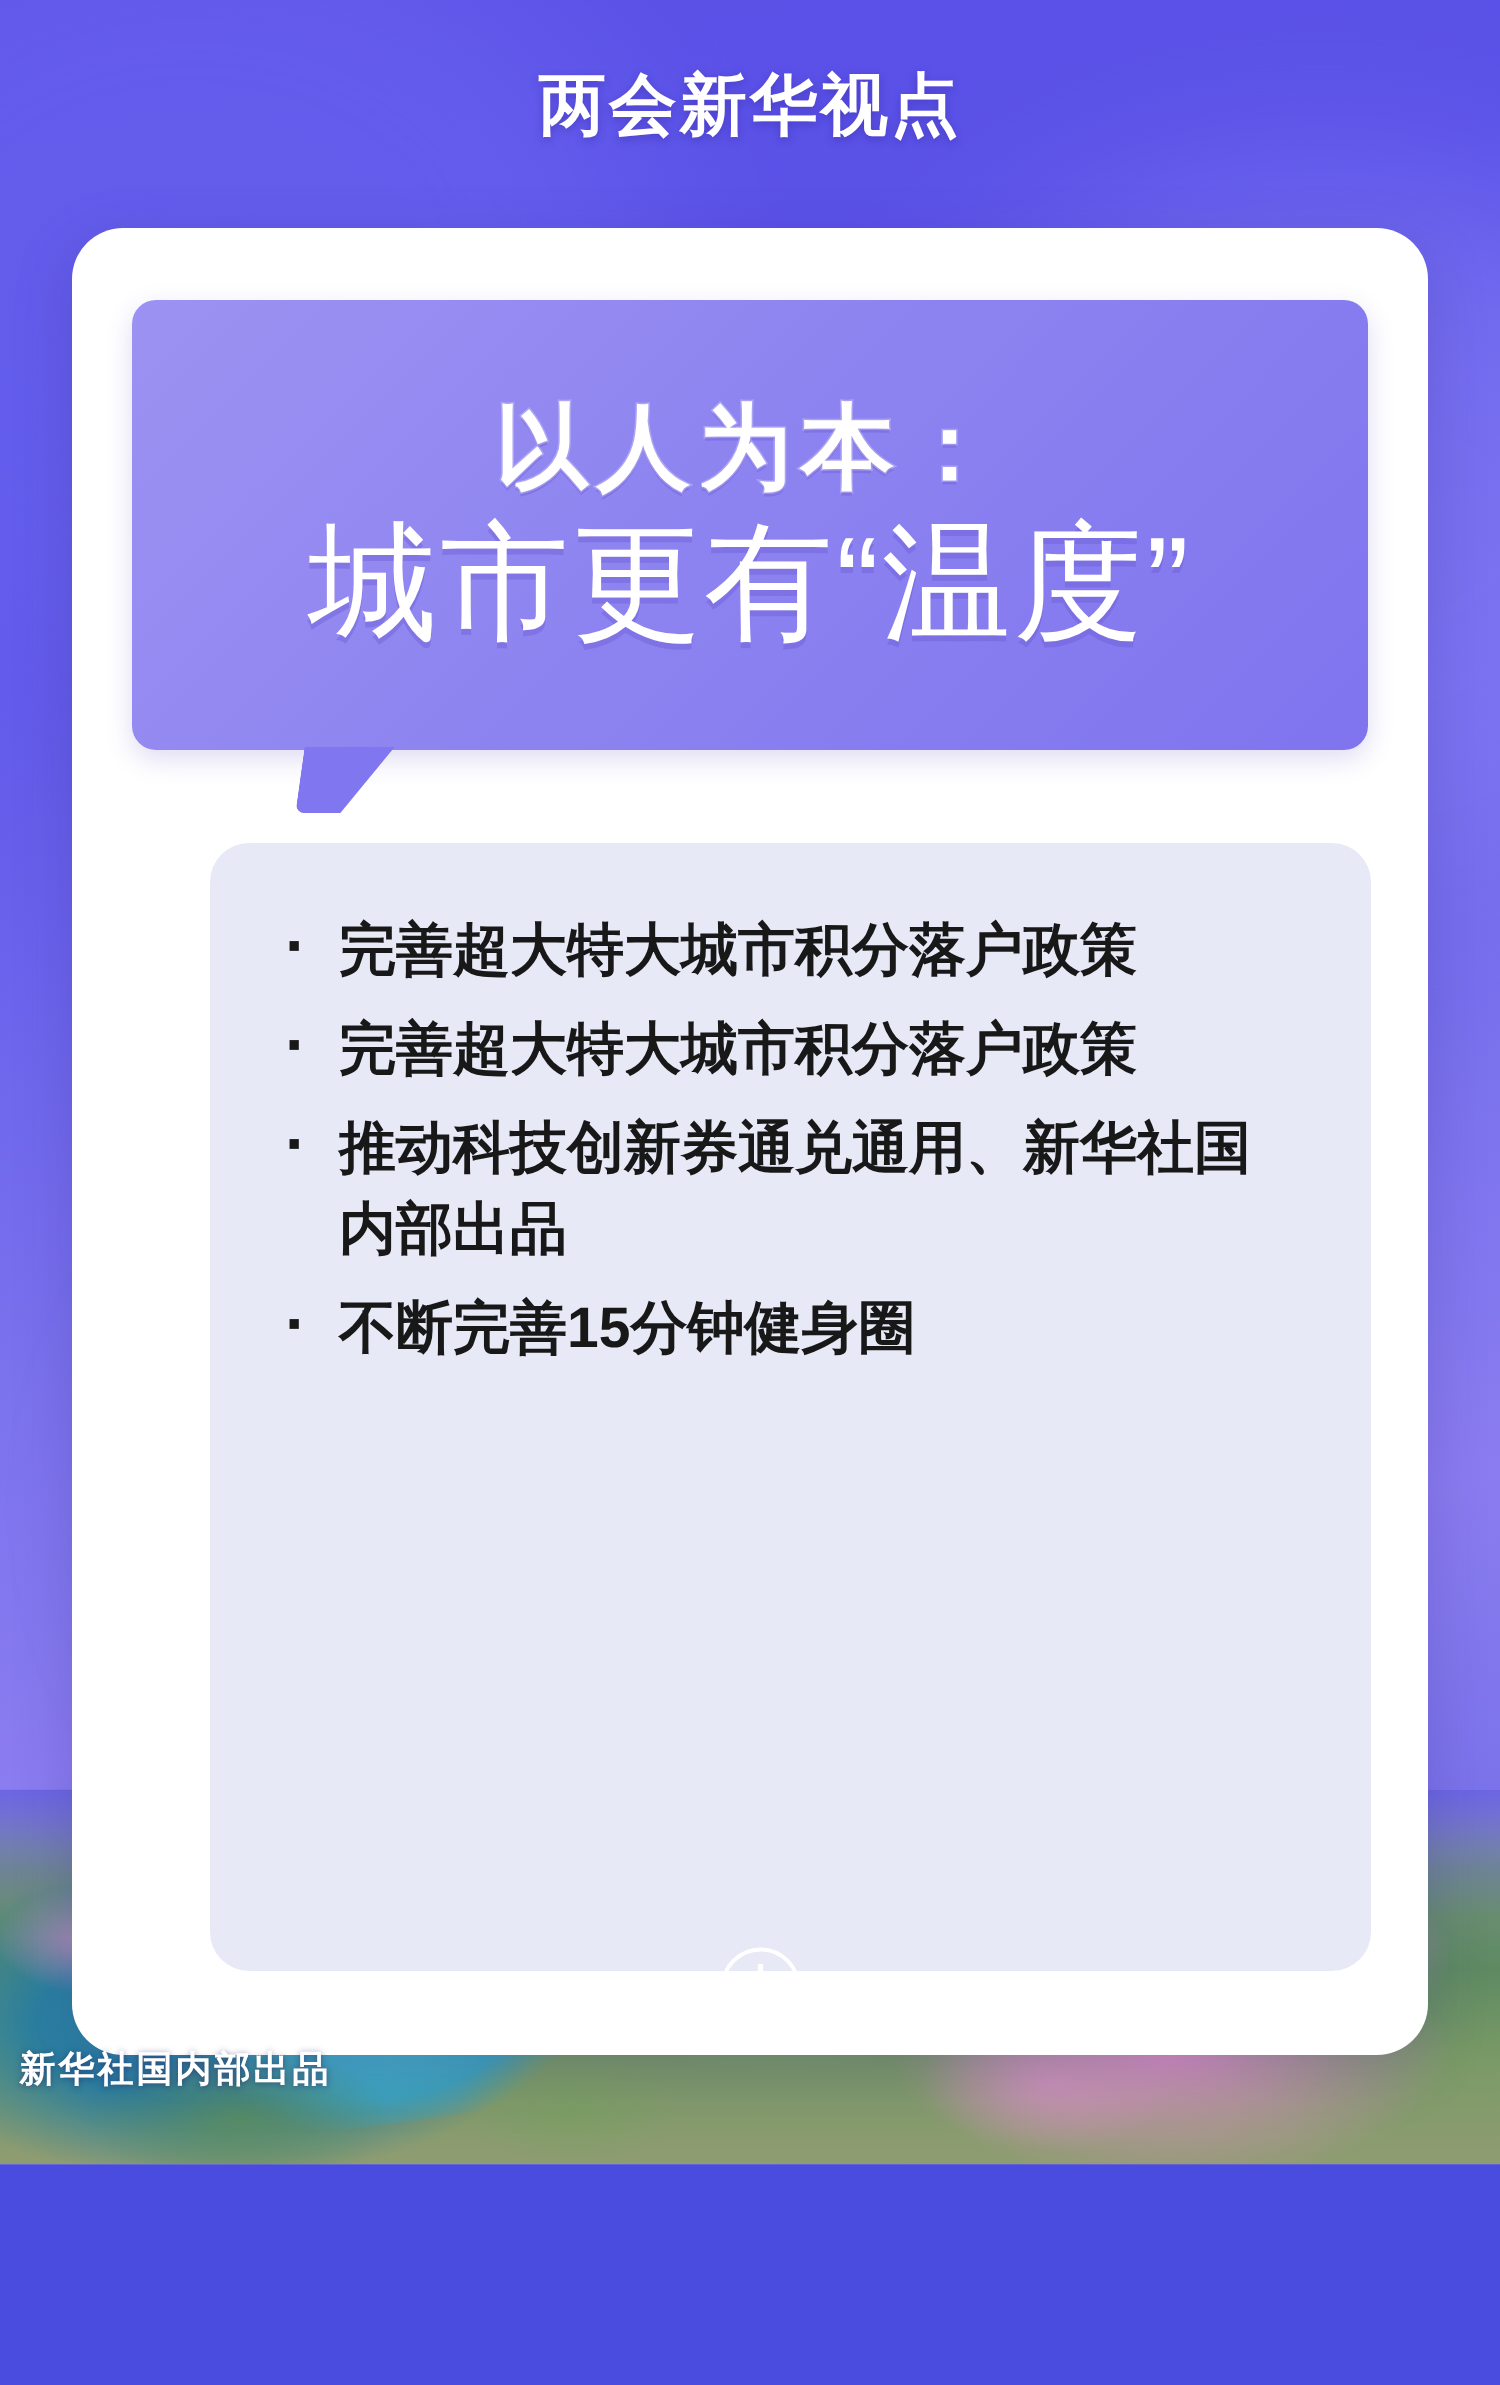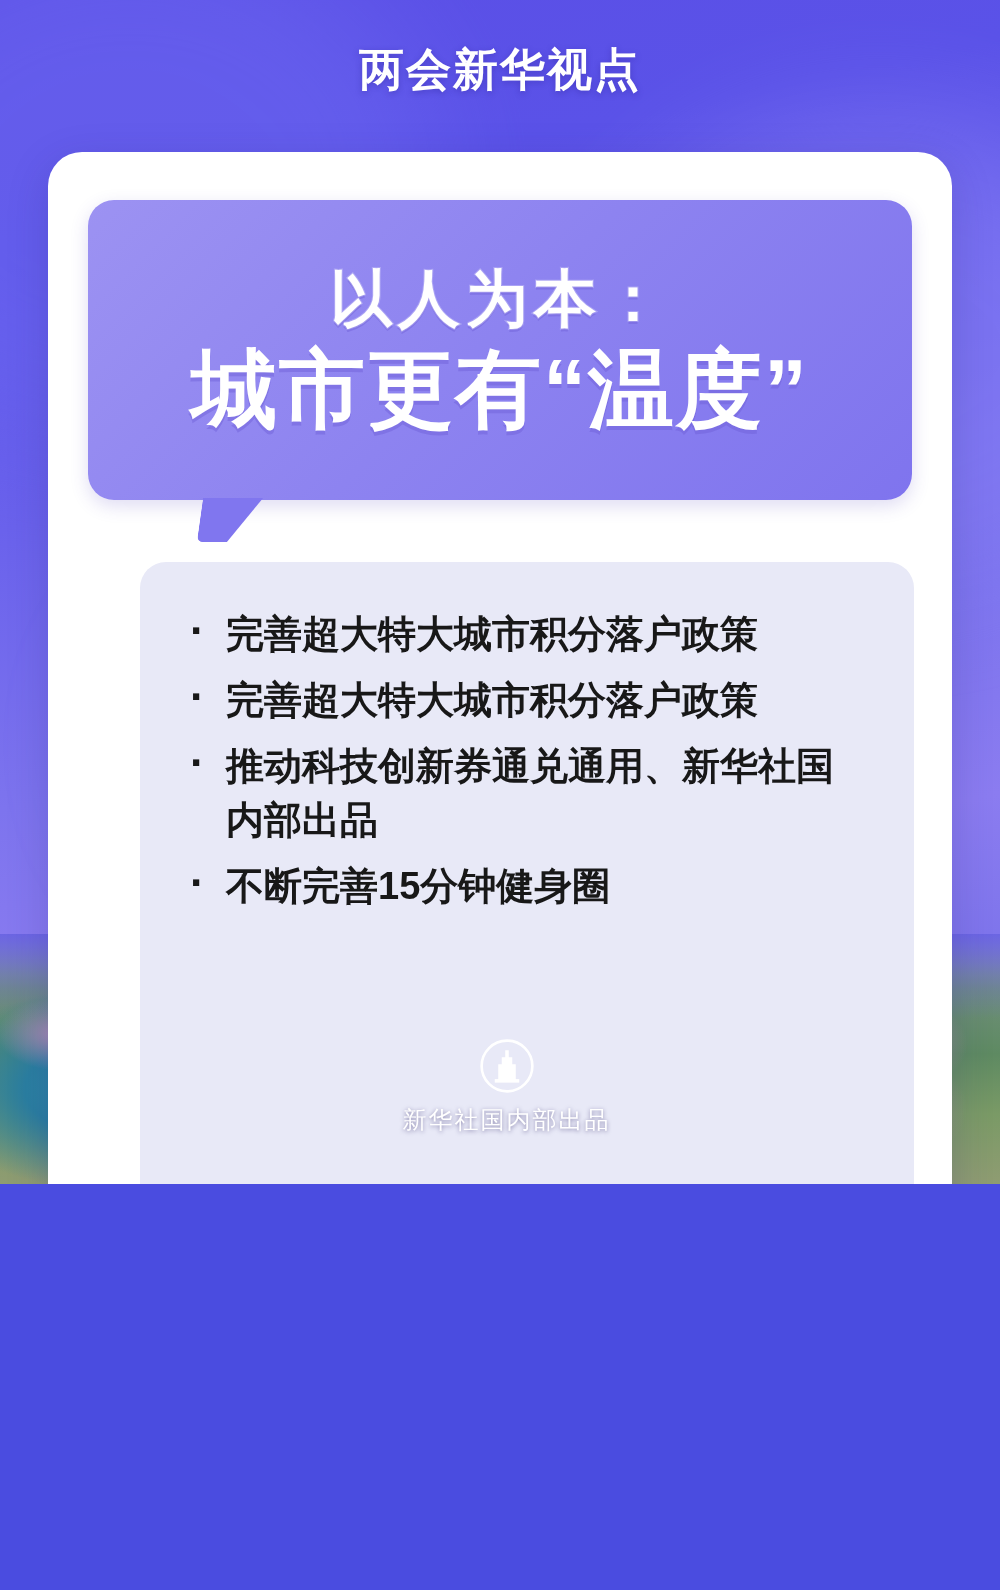--- a/index.html
+++ b/index.html
@@ -10,21 +10,21 @@
     width: 1000px;
     height: 1590px;
     font-family: "Liberation Sans", "DejaVu Sans", sans-serif;
     background: #4a4ce0;
     overflow: hidden;
   }
 
   .poster {
     position: relative;
     width: 1000px;
-    height: 1184px;
+    height: 1443px;
     background: linear-gradient(168deg, #5b4fe6 0%, #5a52e8 18%, #6a62ec 38%, #7d74ee 58%, #8b7cf0 72%, #7a72ea 86%, #6d66e6 100%);
     overflow: hidden;
   }
 
   
   .blob {
     position: absolute;
     border-radius: 50%;
     filter: blur(60px);
     opacity: .45;
@@ -107,21 +107,21 @@
   }
 
   
   .bubble {
     position: absolute;
     left: 40px;
     top: 48px;
     width: 824px;
     height: 300px;
     background: linear-gradient(135deg, #9c92f2 0%, #8d83f0 48%, #7f74ee 100%);
-    border-radius: 26px;
+    border-radius: 16px;
     display: flex;
     flex-direction: column;
     align-items: center;
     justify-content: center;
     box-shadow: 0 6px 18px rgba(80,60,190,.18);
   }
   .bubble-tail {
     position: absolute;
     left: 152px;
     top: 346px;
@@ -139,21 +139,21 @@
     font-weight: bold;
     color: #ffffff;
     letter-spacing: 6px;
     line-height: 1;
     margin-bottom: 16px;
     -webkit-text-stroke: 2px rgba(255,255,255,.25);
     text-shadow: 0 3px 0 rgba(110,95,215,.45);
   }
   .bubble-line2 {
     font-size: 86px;
-    font-weight: bold;
+    font-weight: normal;
     color: #ffffff;
     letter-spacing: 2px;
     line-height: 1;
     text-shadow: 0 4px 0 rgba(110,95,215,.45);
   }
 
   
   .list-panel {
     position: absolute;
     left: 92px;
@@ -188,21 +188,21 @@
     color: #181818;
     line-height: 1.3;
   }
 
   
   .footer {
     position: absolute;
     left: 13px;
     right: 0;
     bottom: 48px;
-    text-align: center;
+    font-weight: bold;
   }
   .logo {
     width: 56px;
     height: 56px;
     margin: 0 auto 10px auto;
     display: block;
   }
   .footer-text {
     font-size: 24px;
     color: #ffffff;

